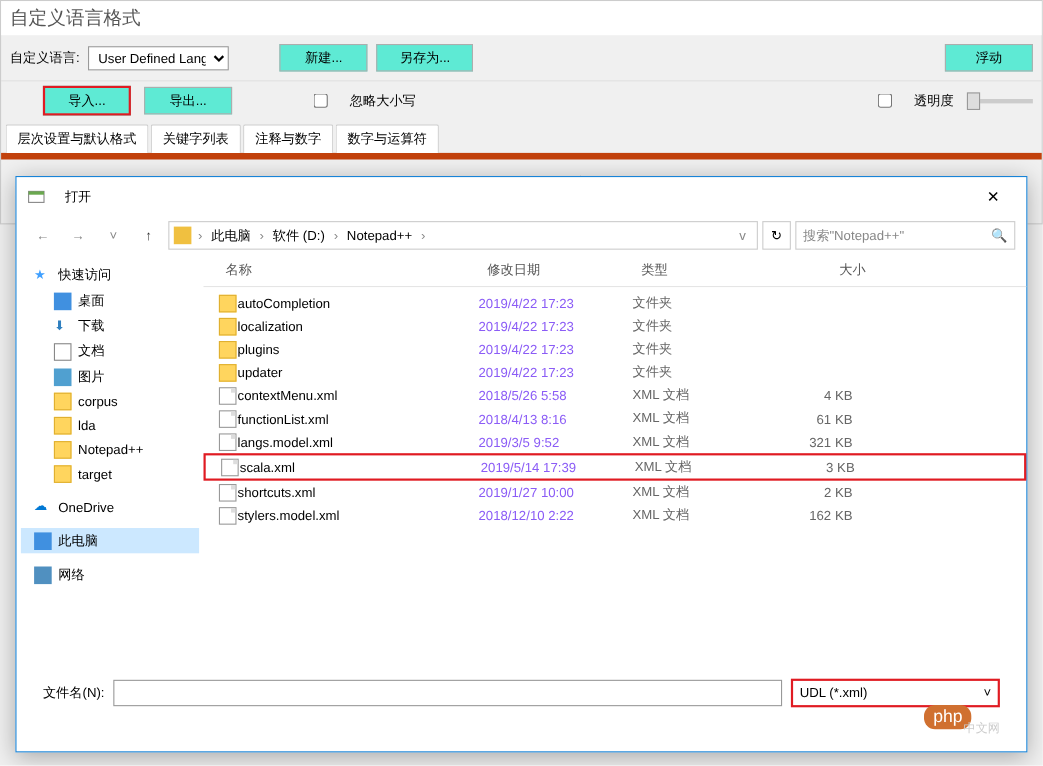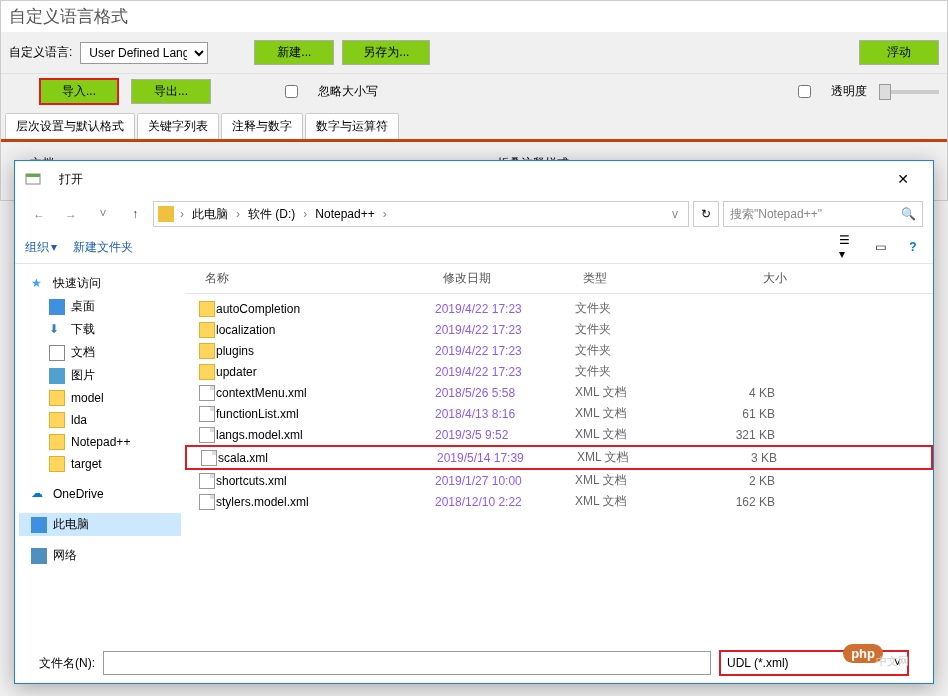--- a/index.html
+++ b/index.html
@@ -4,24 +4,24 @@
   <style>
     * { box-sizing: border-box; margin: 0; padding: 0; font-family: "Microsoft YaHei", "Segoe UI", sans-serif; font-size: 12px; }
     body { background: #f0f0f0; width: 948px; height: 696px; position: relative; }
     
     .udl-window { background: #f0f0f0; border: 1px solid #ccc; }
     .udl-title { padding: 4px 8px; background: #fff; color: #555; font-size: 17px; }
     .udl-toolbar { padding: 8px; display: flex; align-items: center; gap: 8px; border-bottom: 1px solid #e0e0e0; justify-content: flex-end; }
     .udl-toolbar-row2 { padding: 4px 8px 8px; display: flex; align-items: center; gap: 12px; }
     .udl-label { color: #000; }
     .udl-select { border: 1px solid #999; padding: 2px 4px; background: #fff; width: 128px; }
-    .udl-btn { padding: 3px 20px; background: #84cc16; border: 1px solid #adadad; cursor: pointer; min-width: 80px; }
+    .udl-btn { padding: 3px 20px; background: #5eead4; border: 1px solid #adadad; cursor: pointer; min-width: 80px; }
     .udl-btn.highlighted { border: 2px solid #e01b22; }
     .udl-check { display: flex; align-items: center; gap: 20px; }
-    .udl-tabs { display: flex; border-bottom: 3px solid #c2410c; padding: 0 4px; }
+    .udl-tabs { display: flex; border-bottom: 6px solid #c2410c; padding: 0 4px; }
     .udl-tab { padding: 4px 10px; border: 1px solid #ccc; border-bottom: none; background: #fff; margin-right: 2px; cursor: pointer; border-radius: 2px 2px 0 0; }
     .udl-tab.active { background: #fff; }
     .udl-content { padding: 20px 16px; display: flex; gap: 20px; }
     .udl-group { flex: 1; border: 1px solid #ccc; padding: 8px 12px; position: relative; }
     .udl-group-title { position: absolute; top: -8px; left: 8px; background: #f0f0f0; padding: 0 4px; }
     .slider { width: 60px; height: 4px; background: #ccc; position: relative; display: inline-block; }
     .slider::after { content: ''; position: absolute; width: 10px; height: 14px; background: #ddd; border: 1px solid #999; top: -6px; left: 0; }
     
     .open-dialog { position: absolute; top: 160px; left: 14px; width: 920px; height: 524px; background: #fff; border: 1px solid #1883d7; box-shadow: 0 4px 20px rgba(0,0,0,0.3); }
     .dlg-titlebar { display: flex; justify-content: space-between; align-items: center; padding: 6px 10px; }
@@ -72,21 +72,21 @@
     .file-icon { width: 16px; height: 16px; flex-shrink: 0; }
     .xml-icon { border: 1px solid #999; background: #fff; position: relative; }
     .xml-icon::after { content: ''; position: absolute; top: 0; right: 0; width: 4px; height: 4px; background: #ddd; }
     
     .dlg-footer { padding: 16px 24px; display: flex; align-items: center; gap: 8px; }
     .ft-label { }
     .ft-input { flex: 1; border: 1px solid #999; padding: 3px 6px; height: 24px; }
     .ft-combo { width: 190px; border: 2px solid #e01b22; padding: 3px 6px; height: 26px; display: flex; justify-content: space-between; align-items: center; }
     .ft-btns { display: flex; gap: 8px; justify-content: flex-end; padding: 4px 24px 12px; }
     .watermark { position: absolute; bottom: 14px; right: 24px; color: #ccc; font-size: 11px; pointer-events: none; }
-    .php-badge { position: absolute; bottom: 20px; right: 50px; background: #d07030; color: #fff; padding: 2px 8px; border-radius: 10px; font-size: 13px; font-weight: bold; }
+    .php-badge { position: absolute; bottom: 20px; right: 50px; background: #d07030; color: #fff; padding: 2px 8px; border-radius: 10px; font-size: 16px; font-weight: normal; }
   </style>
 </head>
 <body>
 
 <div class="udl-window">
   <div class="udl-title">自定义语言格式</div>
   <div class="udl-toolbar">
     <span class="udl-label">自定义语言:</span>
     <select class="udl-select"><option>User Defined Language</option></select>
     <span style="width:30px"></span>
@@ -156,34 +156,20 @@
       <span style="flex:1"></span>
       <span style="color:#888;padding:0 6px;">v</span>
     </div>
     <div class="bc-refresh">↻</div>
     <div class="search-box">
       <span>搜索"Notepad++"</span>
       <span>🔍</span>
     </div>
   </div>
 
-  <div class="dlg-toolbar">
-    <div class="tb-left">
-      <span class="tb-link">
-          <span>组织</span> 
-          <span>▾</span>
-        </span>
-      <span class="tb-link">新建文件夹</span>
-    </div>
-    <div class="tb-right">
-      <span class="tb-icon">☰ ▾</span>
-      <span class="tb-icon">▭</span>
-      <span class="tb-icon" style="color:#0078d4;font-weight:bold;">?</span>
-    </div>
-  </div>
 
   <div class="dlg-body">
     <div class="sidebar">
       <div class="side-item">
           <span class="side-icon star-icon">★</span>
           <span>快速访问</span>
         </div>
       <div class="side-item indent">
           <span class="side-icon monitor-icon"></span>
           <span>桌面</span>
@@ -195,21 +181,21 @@
       <div class="side-item indent">
           <span class="side-icon" style="border:1px solid #888;background:#fff"></span>
           <span>文档</span>
         </div>
       <div class="side-item indent">
           <span class="side-icon" style="background:#50a0d0"></span>
           <span>图片</span>
         </div>
       <div class="side-item indent">
           <span class="side-icon folder-icon"></span>
-          <span>model</span>
+          <span>corpus</span>
         </div>
       <div class="side-item indent">
           <span class="side-icon folder-icon"></span>
           <span>lda</span>
         </div>
       <div class="side-item indent">
           <span class="side-icon folder-icon"></span>
           <span>Notepad++</span>
         </div>
       <div class="side-item indent">

